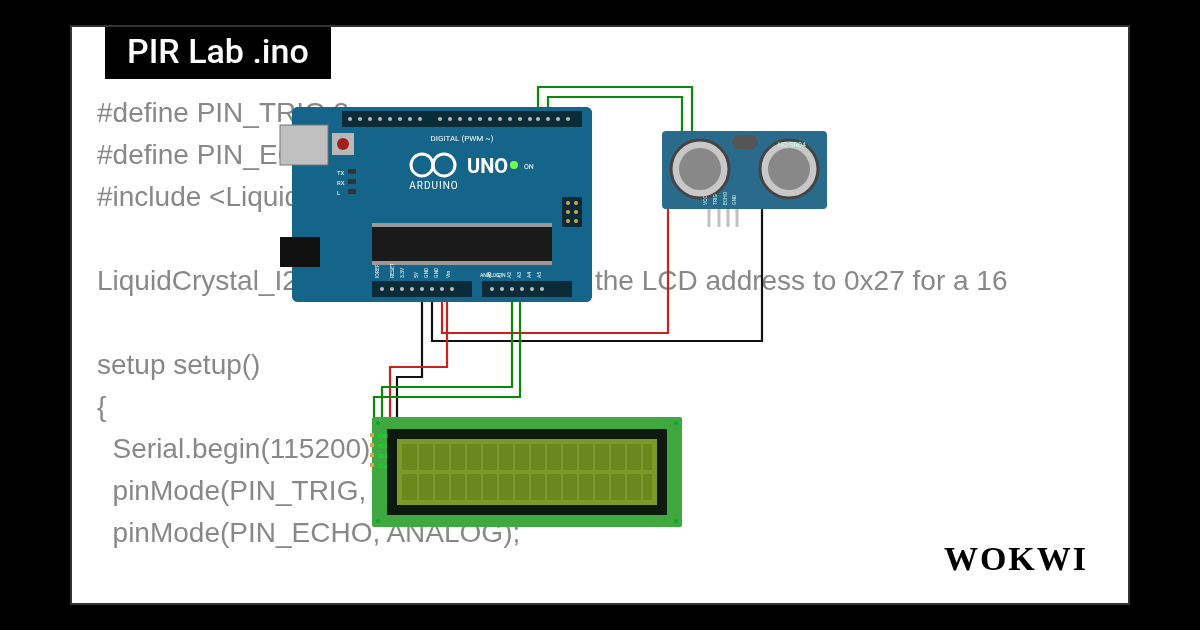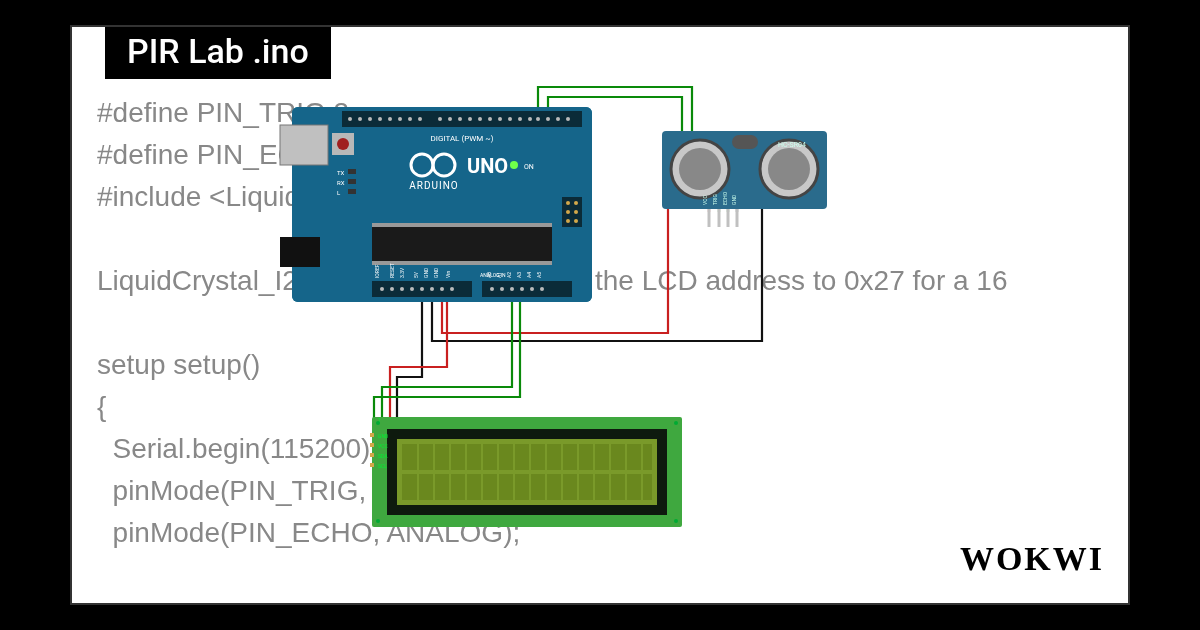--- a/index.html
+++ b/index.html
@@ -48,21 +48,21 @@
   .circuit {
     position: absolute;
     left: 150px;
     top: 50px;
     width: 800px;
     height: 480px;
     pointer-events: none;
   }
   .logo {
     position: absolute;
-    right: 24px;
+    right: 40px;
     bottom: 25px;
     font-size: 34px;
     font-weight: 400;
     letter-spacing: 2px;
     font-family: Georgia, serif;
   }
   .logo .w1 { font-family: "Comic Sans MS", cursive; font-weight:bold;}
 </style>
 </head>
 <body>

